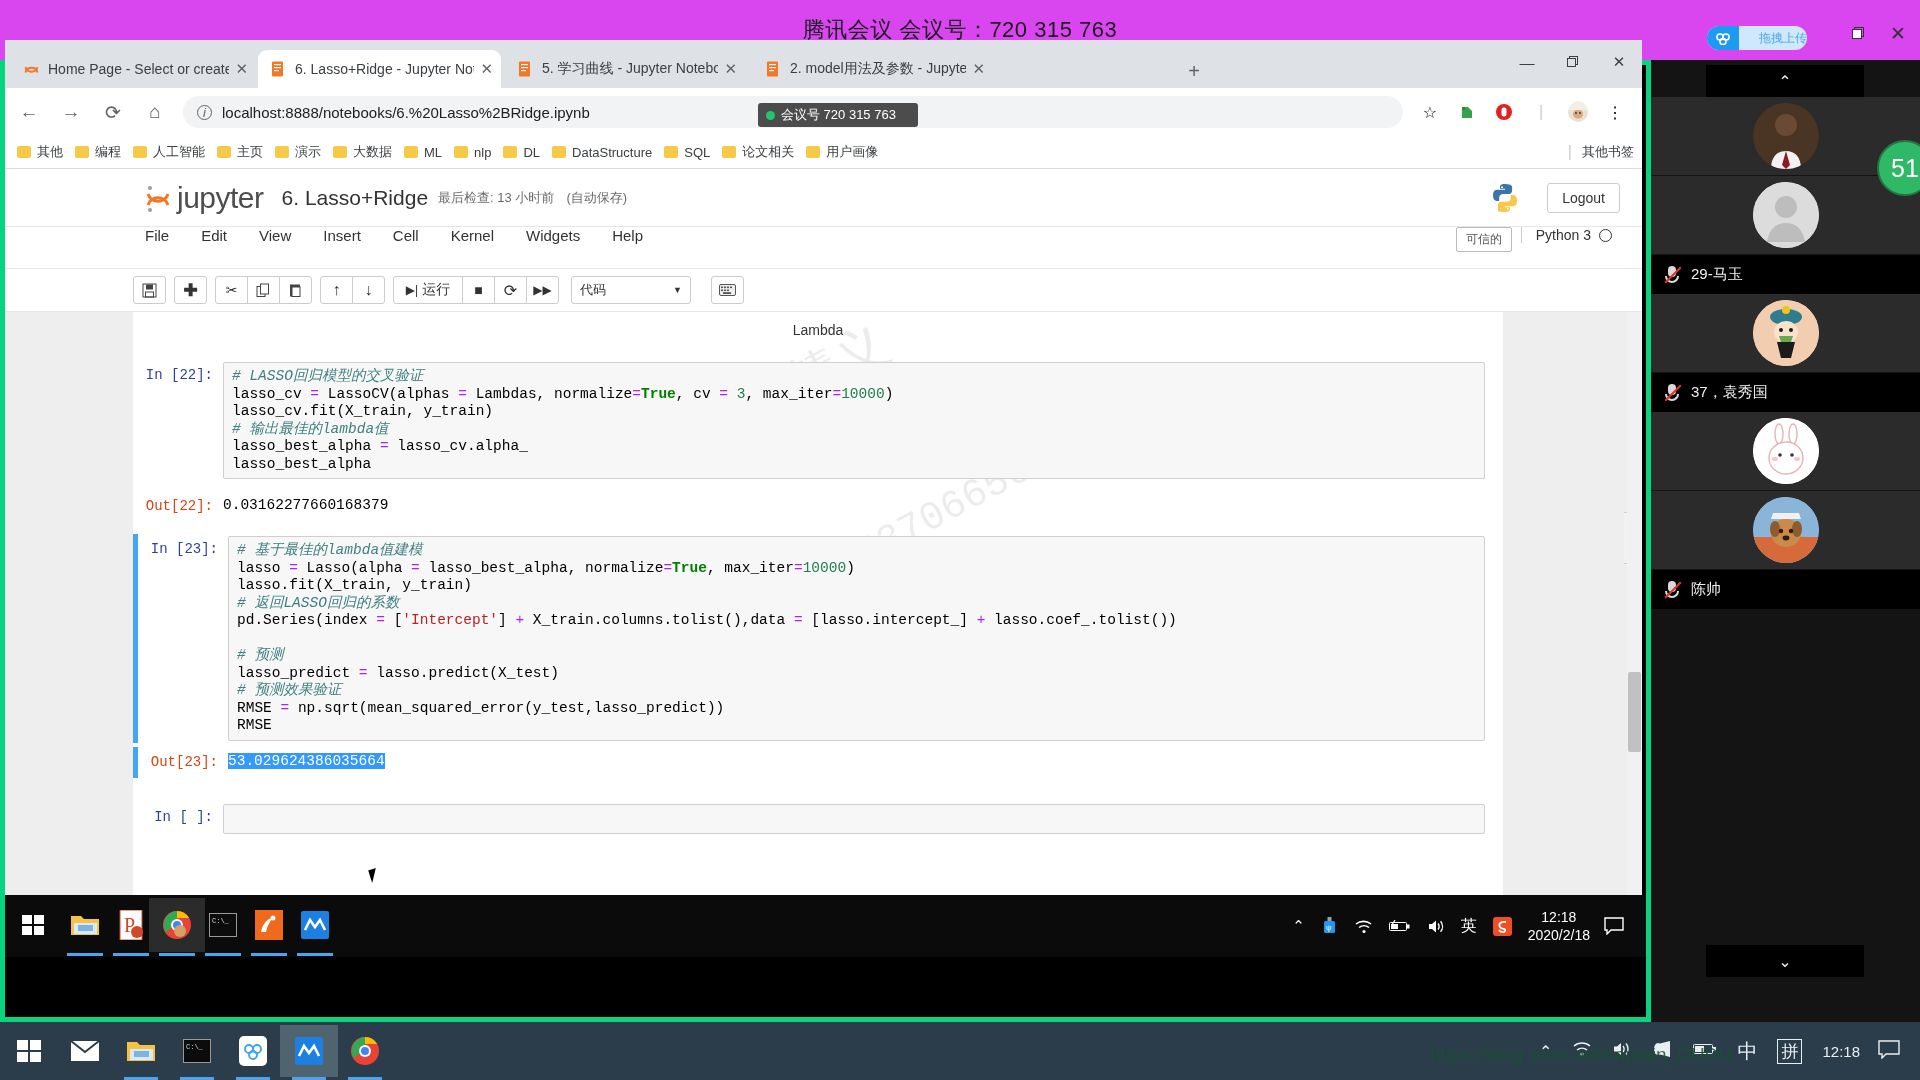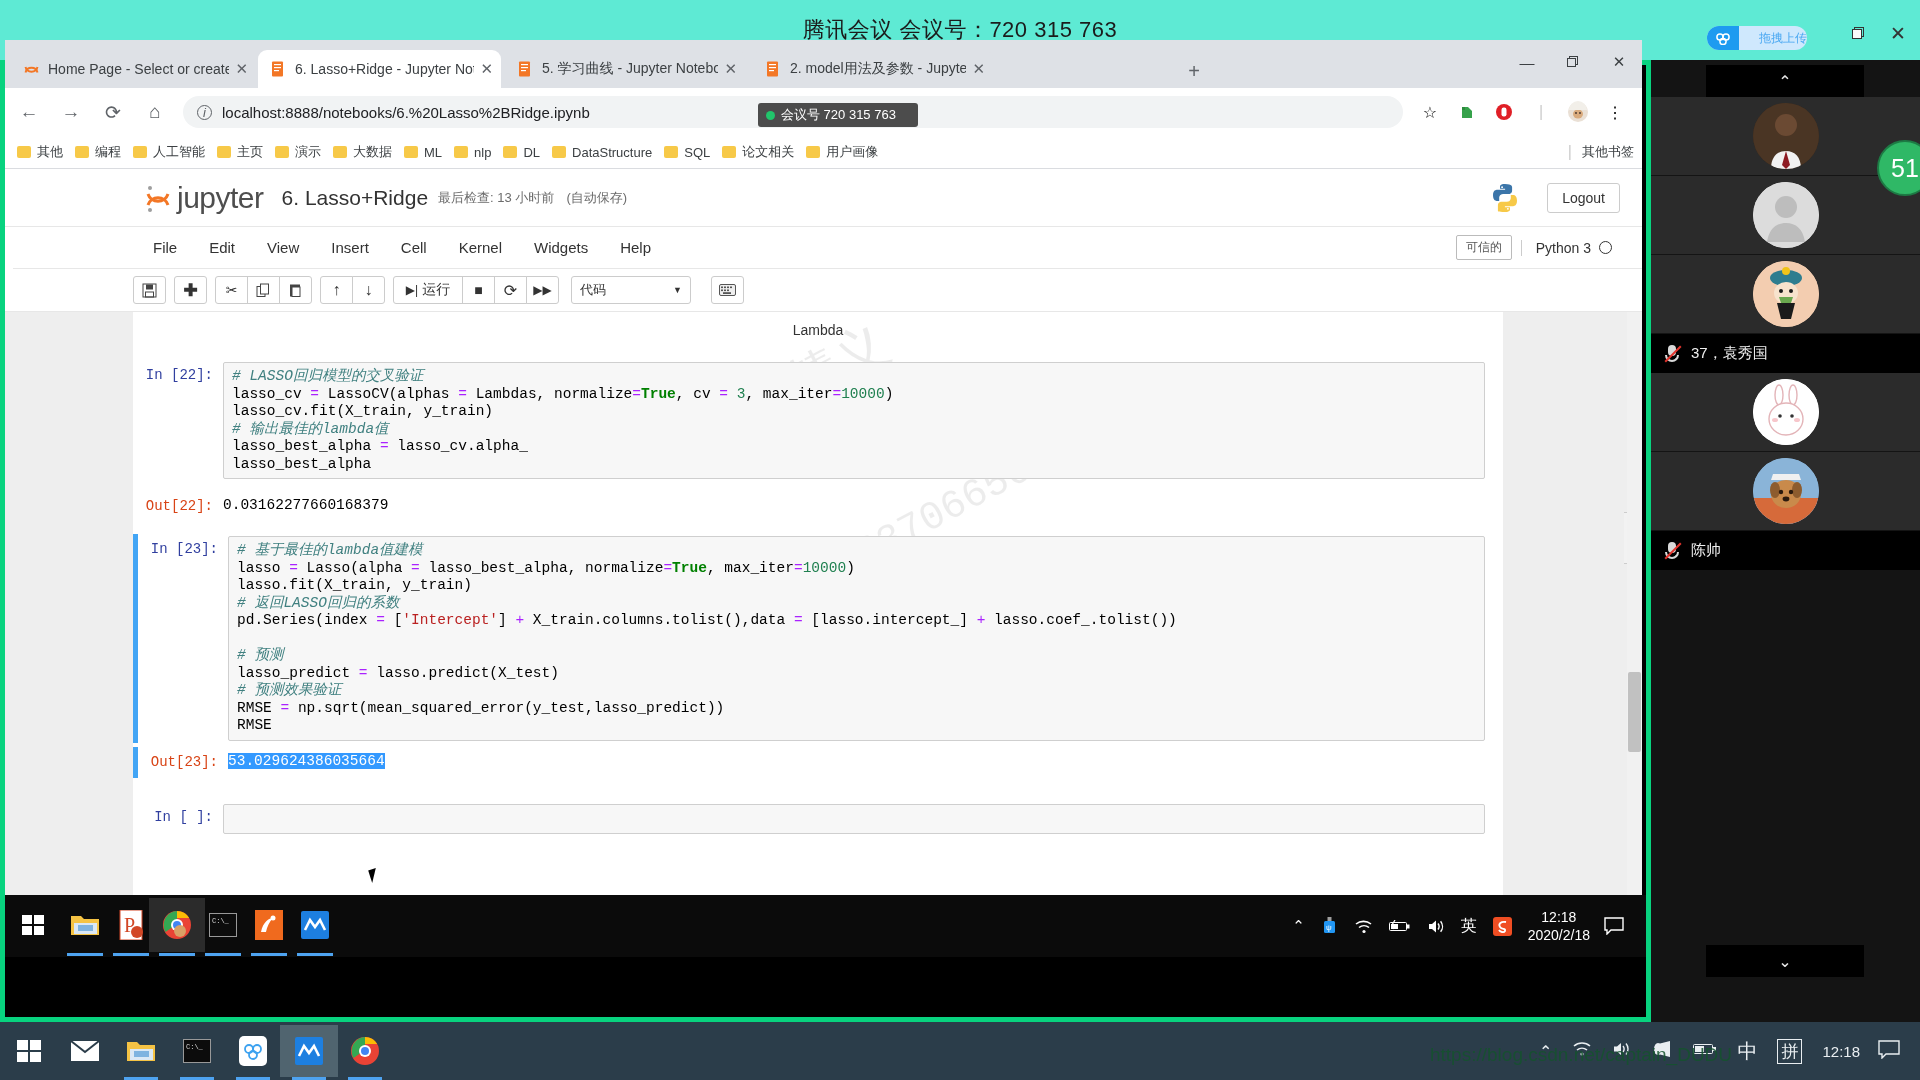--- a/index.html
+++ b/index.html
@@ -8,21 +8,21 @@
 
   
   #desktop { position:absolute; inset:0; background:#ffffff; }
 
   
   #shareFrame { position:absolute; left:0; top:60px; width:1651px; height:962px;
                 border:5px solid #08d37f; background:#000; }
 
   
   #meetTop { position:absolute; left:0; top:0; width:1920px; height:60px;
-             background:#5eead4; }
+             background:#d946ef; }
   #meetTitle { position:absolute; left:0; top:0; width:1920px; line-height:60px;
                text-align:center; font-size:22px; color:#1b1b1b; letter-spacing:.5px; }
   #uploadBtn { position:absolute; left:1707px; top:26px; width:100px; height:24px;
                border-radius:12px; background:#cfe8fd; display:flex; align-items:center;
                overflow:hidden; }
   #uploadBtn .ubadge { width:32px; height:24px; background:#1e9bf0; display:flex;
                align-items:center; justify-content:center; color:#fff; font-size:13px; }
   #uploadBtn .ulabel { flex:1; text-align:right; font-size:12px; color:#4aa8f2; }
   .wincontrol { position:absolute; top:18px; width:40px; height:30px; display:flex;
                 align-items:center; justify-content:center; color:#333; font-size:19px; }
@@ -79,22 +79,22 @@
   #jlogo .mark { width:26px; height:28px; margin-right:6px; }
   #jlogo .word { font-size:30px; color:#4e4e4e; font-weight:400; letter-spacing:-.5px;
                  line-height:30px; }
   #jname { margin-left:18px; font-size:21px; color:#333; }
   #jchk { margin-left:10px; font-size:13px; color:#6c6c6c; }
   #jsave { margin-left:12px; font-size:13px; color:#6c6c6c; }
   #jpy { position:absolute; right:120px; width:34px; height:34px; }
   #logout { position:absolute; right:22px; border:1px solid #ccc; border-radius:3px;
             padding:6px 14px; font-size:14px; color:#333; background:#fff; }
 
-  #jmenubar { height:42px; border-bottom:1px solid #e7e7e7; display:flex; align-items:center;
-              position:relative;margin-left:8px; }
+  #jmenubar { height:42px; border-bottom:1px solid #e7e7e7; display:flex; align-items:flex-start;
+              position:relative; }
   .jmenu { margin-left:0; padding:0 16px; font-size:15px; color:#333; }
   #jmenubar .first { margin-left:124px; }
   #trusted { position:absolute; right:130px; border:1px solid #bbb; border-radius:2px;
              font-size:12px; color:#555; padding:3px 9px; }
   #kernelname { position:absolute; right:30px; font-size:14px; color:#333;
                 border-left:1px solid #ccc; padding-left:14px; display:flex; align-items:center; }
   #kernelname .circ { width:13px; height:13px; border:1.6px solid #333; border-radius:50%;
                       margin-left:8px; }
 
   #jtoolbar { height:43px; border-bottom:1px solid #e7e7e7; display:flex; align-items:center; }
@@ -574,20 +574,28 @@
 
       <div class="pvideo">
         <div class="pav" style="background:#dcdcdc">
           <svg width="66" height="66" viewBox="0 0 66 66">
               <circle cx="33" cy="33" r="33" fill="#dcdcdc"></circle>
               <circle cx="33" cy="25" r="11" fill="#bdbdbd"></circle>
               <path d="M14 60c2-13 9-19 19-19s17 6 19 19z" fill="#bdbdbd"></path>
             </svg>
         </div>
       </div>
+      <div class="pname">
+        <span class="micoff">
+            <span class="body"></span>
+            <span class="base"></span>
+            <span class="slash"></span>
+          </span>
+        <span>29-马玉</span>
+      </div>
 
       <div class="pvideo">
         <div class="pav" style="background:#f3cdb0">
           <svg width="66" height="66" viewBox="0 0 66 66">
               <circle cx="33" cy="33" r="33" fill="#f3cdb0"></circle>
               <ellipse cx="33" cy="17" rx="16" ry="8" fill="#2e7d8f"></ellipse>
               <circle cx="33" cy="10" r="4" fill="#f0c419"></circle>
               <ellipse cx="33" cy="32" rx="12" ry="11" fill="#f7e3cd"></ellipse>
               <circle cx="28" cy="30" r="2" fill="#1a1a1a"></circle>
               <circle cx="38" cy="30" r="2" fill="#1a1a1a"></circle>

